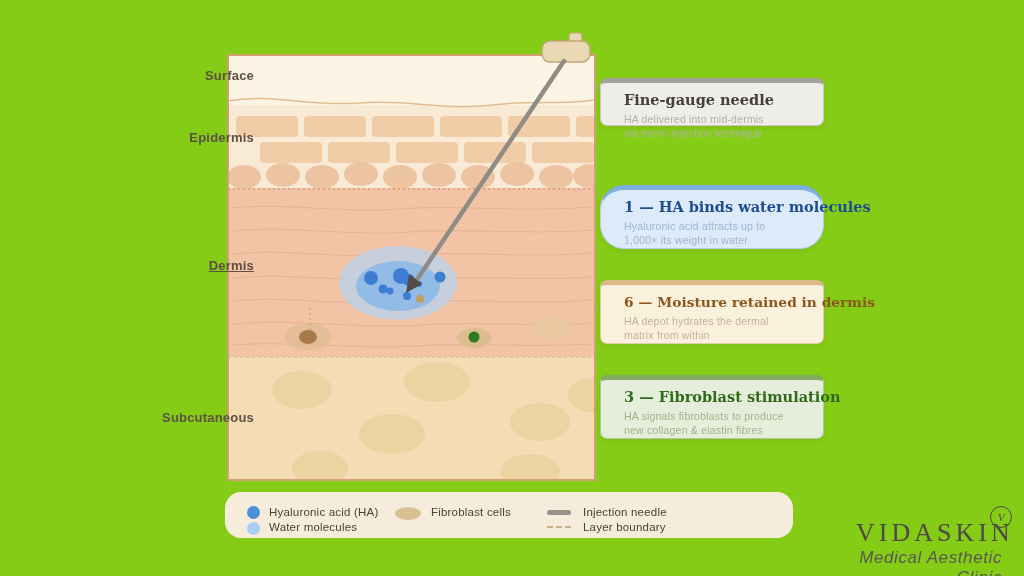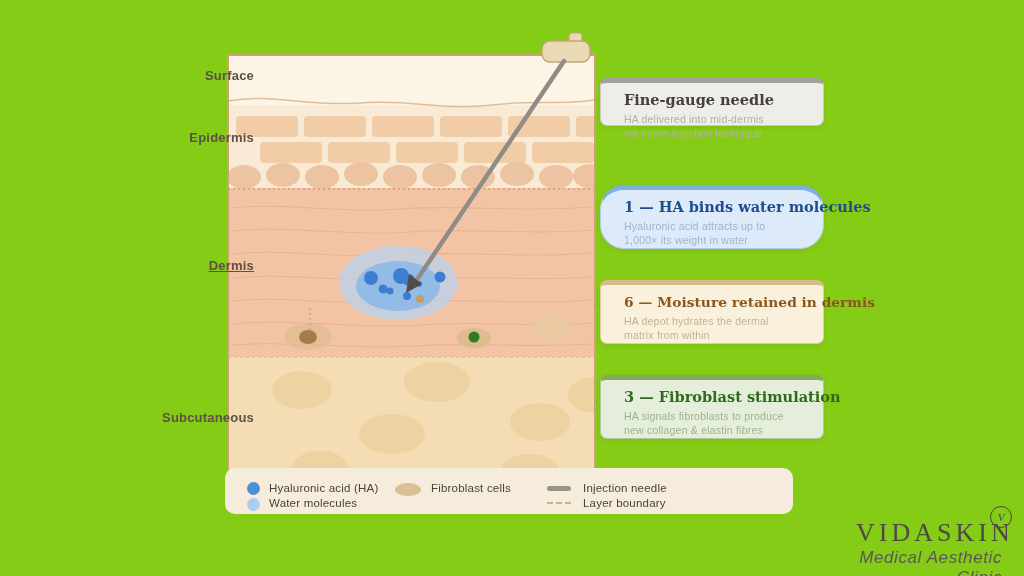--- a/index.html
+++ b/index.html
@@ -20,22 +20,22 @@
     background:var(--bg);padding:8px 13px 0 23px;
     box-shadow:0 2px 4px rgba(90,70,40,.10);
   }
   .callout-title{
     font-family:"DejaVu Serif","Liberation Serif",serif;font-weight:bold;
     font-size:14.5px;white-space:nowrap;color:var(--title);line-height:18px;margin-bottom:4px;
   }
   .callout-sub{font-size:10.5px;line-height:13.5px;color:var(--sub);letter-spacing:.2px;}
   
   #legend{
-    position:absolute;left:225px;top:468px;width:568px;height:46px;
-    background:#f6ecdc;border-radius:10px;
+    position:absolute;left:225px;top:492px;width:568px;height:46px;
+    background:#f6ecdc;border-radius:16px;
   }
   .legend-label{position:absolute;font-size:11.5px;color:#4a4236;letter-spacing:.2px;}
   .sw-circle{position:absolute;border-radius:50%;}
   .sw-ellipse{position:absolute;border-radius:50%;}
   .sw-bar{position:absolute;border-radius:3px;}
   .sw-dash{position:absolute;border-top:2px dashed #c8b28a;width:24px;height:0;}
   
   #brand{position:absolute;left:852px;top:504px;width:168px;height:64px;}
   #brand-word{
     position:absolute;left:4px;top:14px;width:136px;text-align:left;

